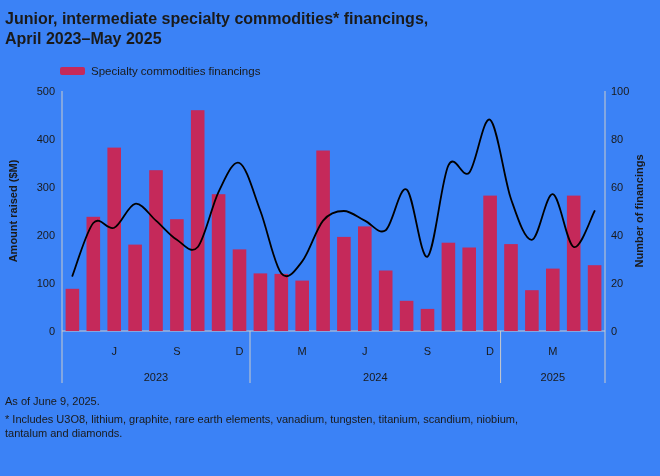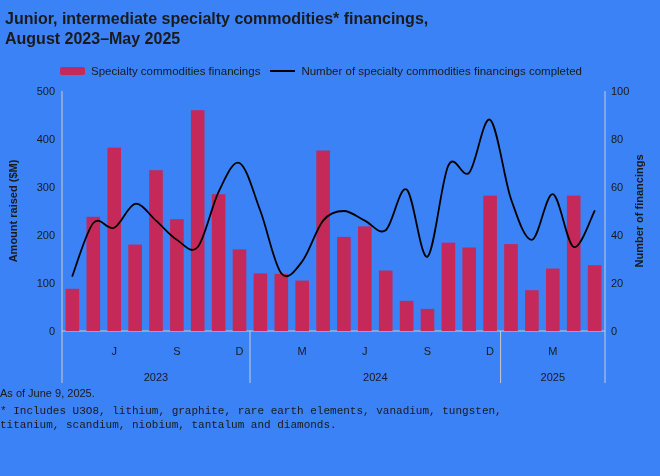--- a/index.html
+++ b/index.html
@@ -6,42 +6,38 @@
   body{font-family:"Liberation Sans",sans-serif;color:#1a1a1a;}
   .page{position:relative;width:660px;height:476px;overflow:hidden;background:#3b82f6;}
   .title{padding:9px 0 0 5px;font-weight:bold;font-size:16px;line-height:20px;letter-spacing:0;}
   .legend{display:flex;align-items:center;gap:10px;margin:14px 0 0 60px;font-size:11.5px;height:15px;white-space:nowrap;}
   .legend-item{display:flex;align-items:center;gap:6px;}
   .swatch-bar{width:25px;height:8px;border-radius:2px;display:inline-block;background:#c5295a;}
   .swatch-line{width:25px;height:2px;display:inline-block;background:#000;}
   #chart{margin-top:6px;line-height:0;}
   svg text{font-family:"Liberation Sans",sans-serif;font-size:11px;fill:#1a1a1a;}
   svg text.axis-title{font-weight:bold;}
-  .footer{font-size:11px;line-height:14px;}
+  .footer{margin-top:8px;padding-left:5px;font-size:11px;line-height:14px;}
   .footer p{margin:0 0 4px 0;}
-  .footer .note{max-width:548px;font-family:Liberation Mono, monospace;}
+  .footer .note{max-width:548px;}
 </style>
 </head>
 <body>
 
 <div class="page">
 
   <div class="title">
     <div>Junior, intermediate specialty commodities* financings,</div>
-    <div>August 2023–May 2025</div>
+    <div>April 2023–May 2025</div>
   </div>
 
   <div class="legend">
     <div class="legend-item">
       <span class="swatch-bar" style="background: rgb(197, 41, 90);"></span>
       <span>Specialty commodities financings</span>
-    </div>
-    <div class="legend-item">
-      <span class="swatch-line" style="background: rgb(0, 0, 0);"></span>
-      <span>Number of specialty commodities financings completed</span>
     </div>
   </div>
 
   <div id="chart"><svg width="660" height="302" viewBox="0 0 660 302" xmlns="http://www.w3.org/2000/svg">
         <line x1="62" y1="7" x2="62" y2="247" stroke="#cccccc" stroke-width="1"></line>
         <line x1="605" y1="7" x2="605" y2="247" stroke="#cccccc" stroke-width="1"></line>
         <line x1="62" y1="247" x2="605" y2="247" stroke="#cccccc" stroke-width="1"></line>
         <text x="55" y="251.0" text-anchor="end">0</text>
         <text x="55" y="203.0" text-anchor="end">100</text>
         <text x="55" y="155.0" text-anchor="end">200</text>

